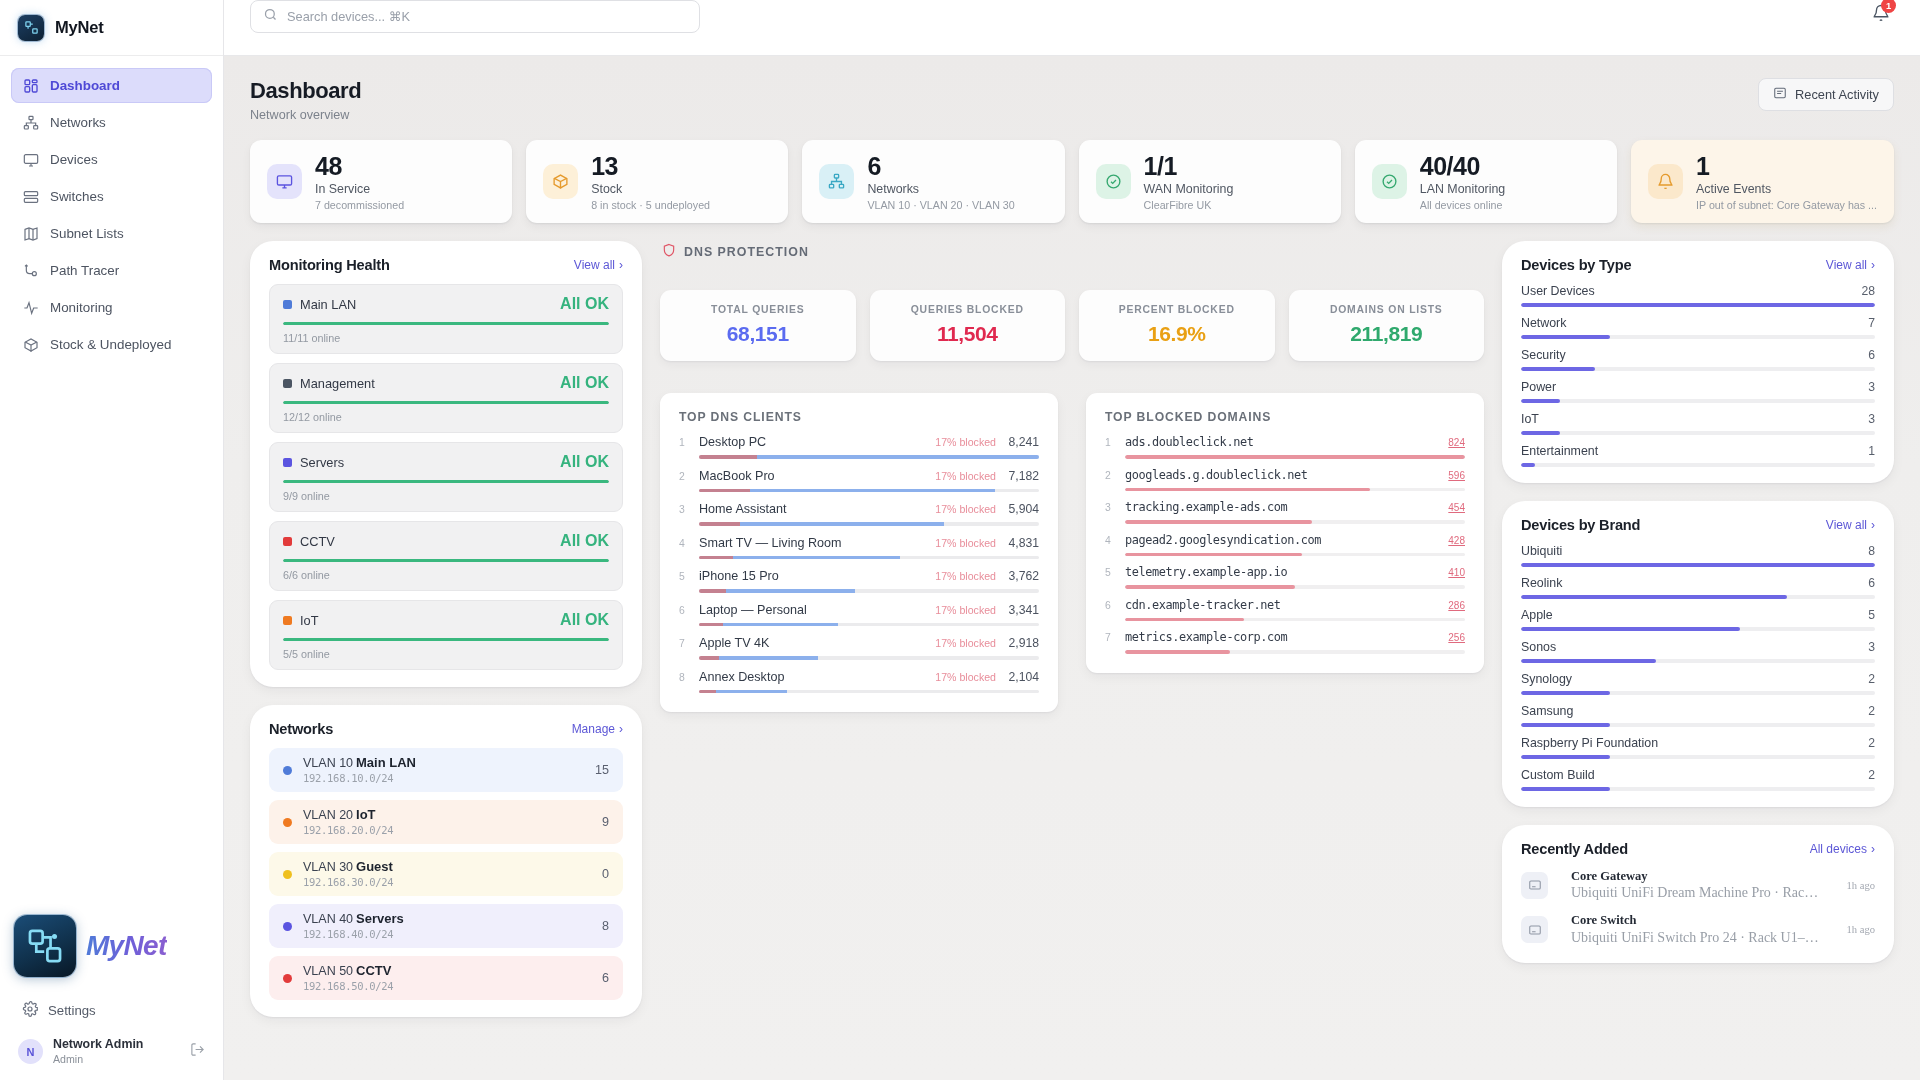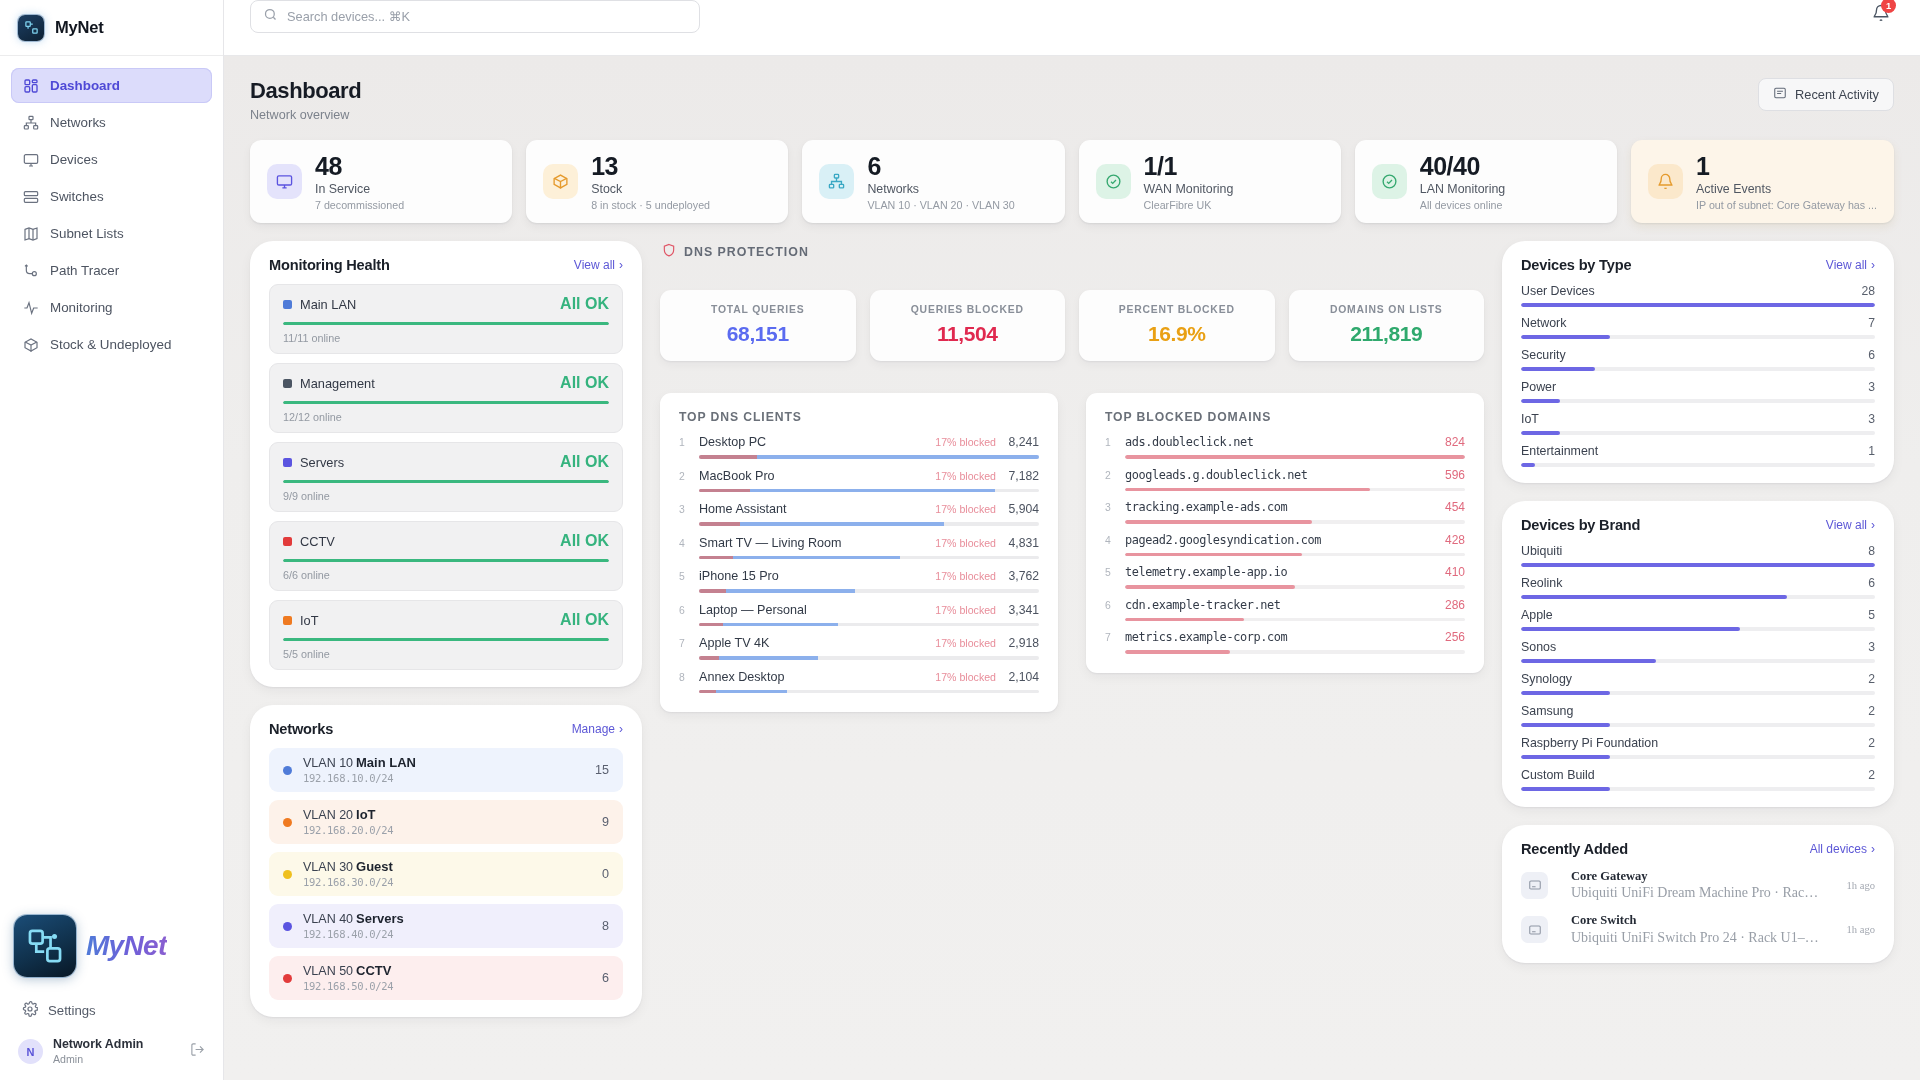--- a/index.html
+++ b/index.html
@@ -202,21 +202,21 @@
   .dns-blocked { margin-left: auto; font-size: 10.6px; color: #e88d9a; }
   .dns-num { font-size: 12.2px; color: #4c5360; min-width: 34px; text-align: right; }
   .dns-track { height: 3.5px; border-radius: 2px; background: #ebebed; margin-top: 6px; margin-left: 20px; overflow: hidden; display: flex; }
   .dns-track i { display: block; height: 100%; }
   .dns-track .seg-red { background: #c48190; }
   .dns-track .seg-blue { background: #8cb0ec; }
 
   .bd-row { margin-bottom: 9px; }
   .bd-top { display: flex; align-items: baseline; gap: 9px; }
   .bd-dom { font-size: 11.9px; color: #333b48; font-family: "DejaVu Sans Mono", monospace; letter-spacing: -.4px; }
-  .bd-num { margin-left: auto; font-size: 12px; color: #e06a7e; }
+  .bd-num { margin-left: auto; font-size: 10px; color: #e06a7e; text-decoration: underline; }
   .bd-track { height: 3.5px; border-radius: 2px; background: #f0eff0; margin-top: 6px; margin-left: 20px; overflow: hidden; }
   .bd-track i { display: block; height: 100%; background: #e8949f; border-radius: 2px; }
 
   
   .bars { padding: 0 19px 16px 19px; }
   .bar-row { margin-bottom: 9px; }
   .bar-top { display: flex; align-items: baseline; }
   .bar-label { font-size: 12.4px; color: #3b424f; }
   .bar-val { margin-left: auto; font-size: 12.2px; color: #585f6c; }
   .bar-track { height: 4px; border-radius: 3px; background: #eeeef0; margin-top: 5px; overflow: hidden; }

